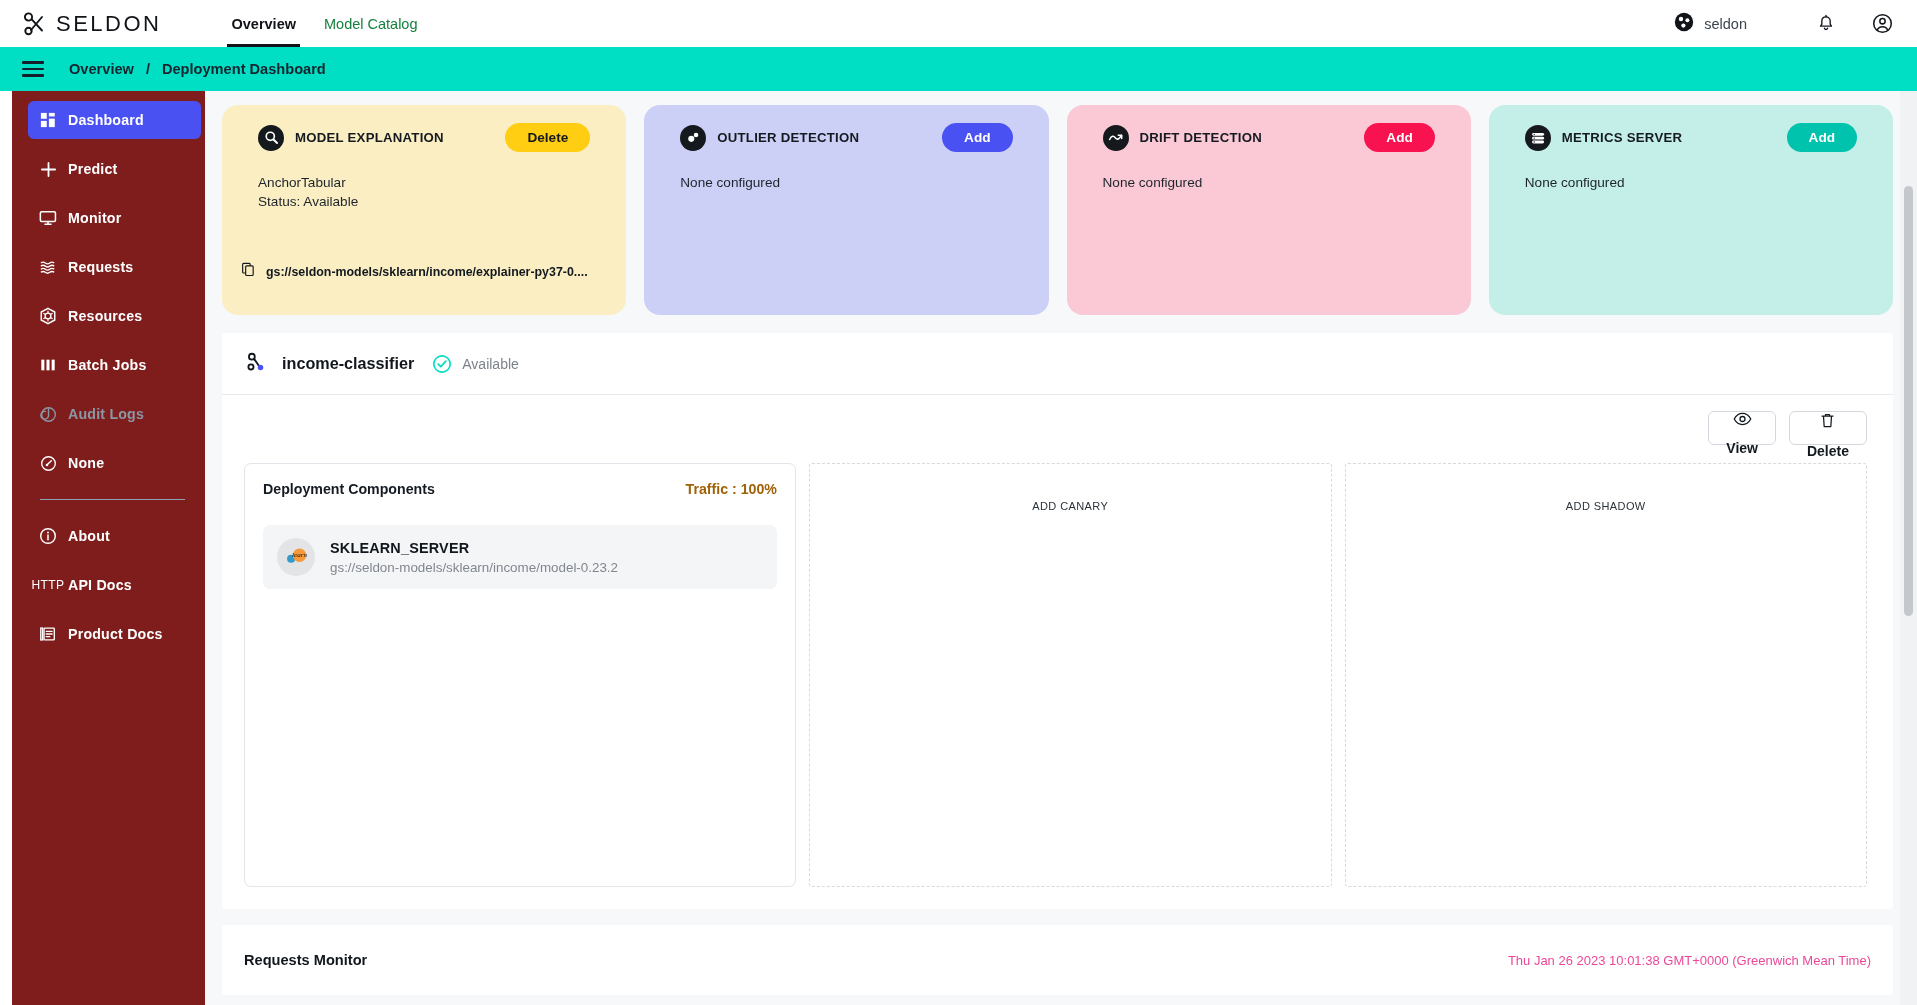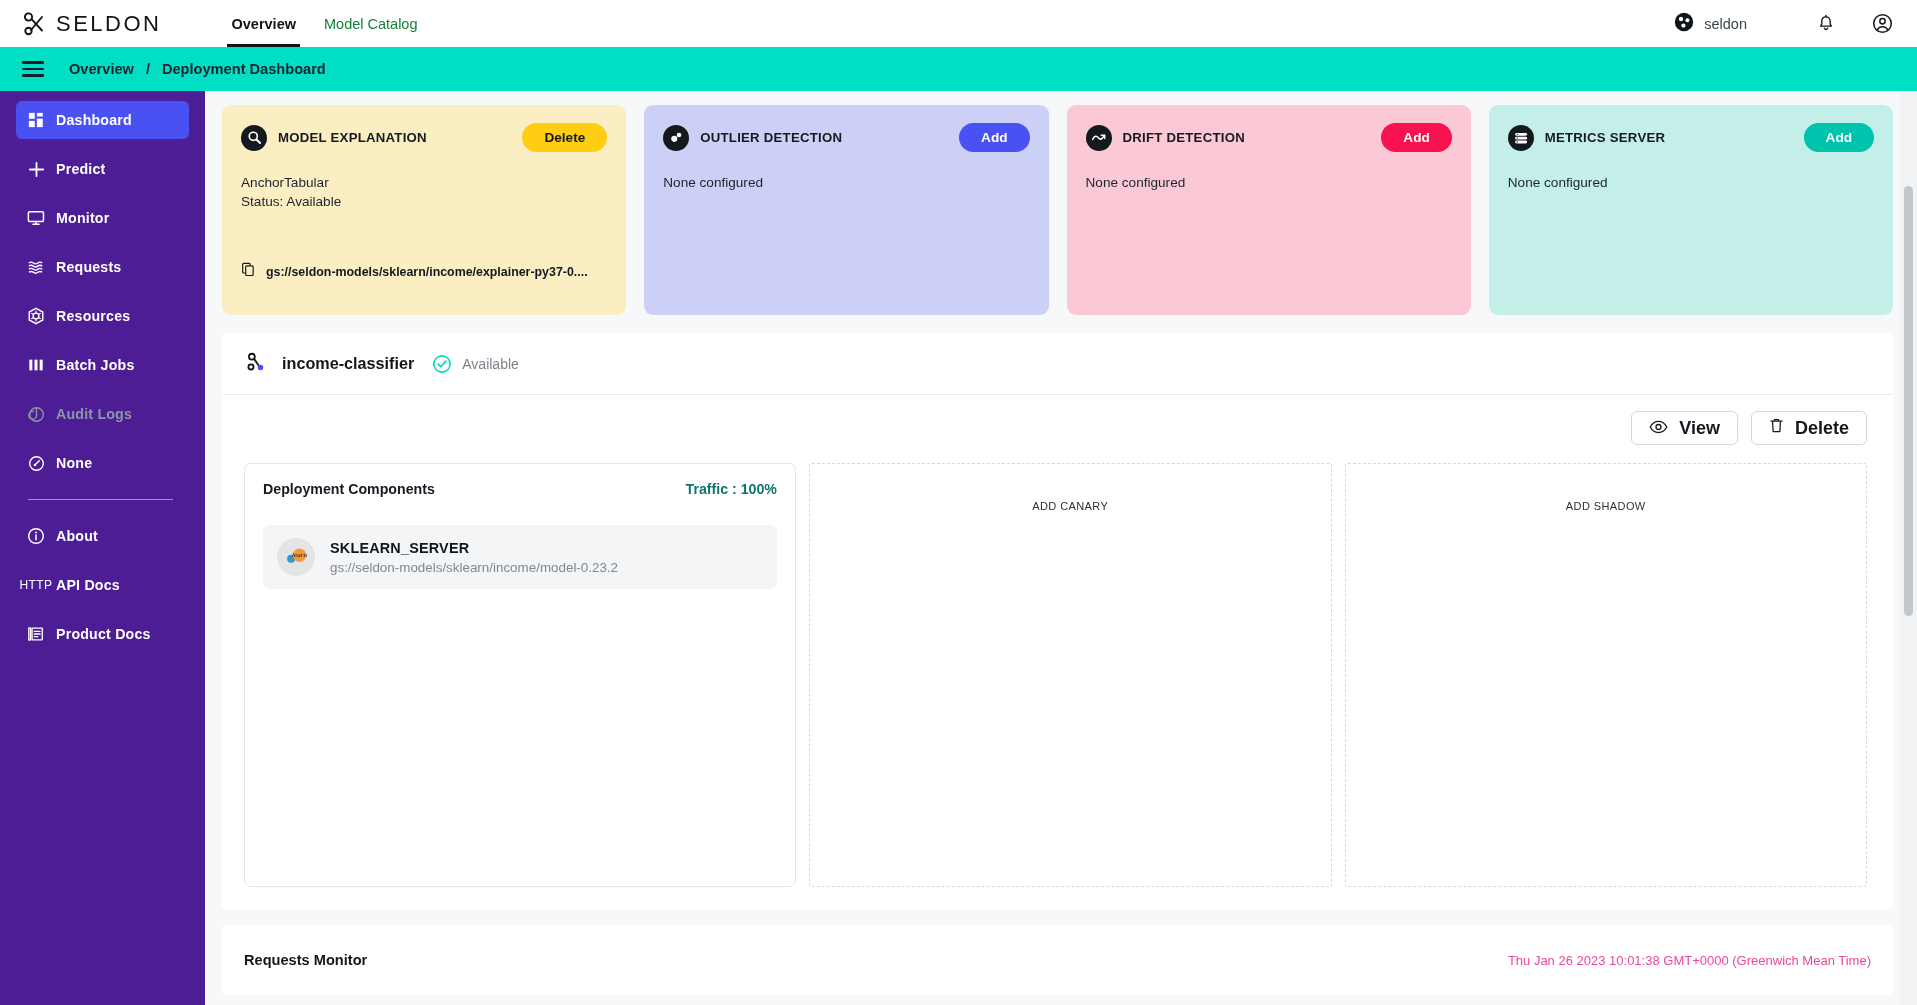--- a/index.html
+++ b/index.html
@@ -45,43 +45,43 @@
   }
   .hamburger { margin-left: 22px; width: 22px; cursor: pointer; }
   .hamburger span { display: block; height: 2.4px; background: #13202b; margin: 4px 0; border-radius: 1px; }
   .crumbs { margin-left: 25px; display: flex; align-items: center; font-size: 14.6px; font-weight: bold; }
   .crumb { color: #16242f; cursor: pointer; }
   .crumb.current { cursor: default; }
   .crumb-sep { margin: 0 12px; color: #16242f; }
 
   
   .sidebar {
-    position: absolute; top: 91px; left: 0; width: 205px; height: 914px;
-    background: #4c1d95;
+    position: absolute; top: 91px; left: 12px; width: 205px; height: 914px;
+    background: #7f1d1d;
   }
   .nav-item {
     display: flex; align-items: center; height: 38px; margin: 0 16px;
     border-radius: 6px; cursor: pointer; color: #ffffff;
   }
   .nav-item .nav-ic { width: 40px; display: flex; align-items: center; justify-content: center; }
   .nav-item .nav-lb { font-size: 14.2px; font-weight: bold; letter-spacing: .2px; }
   .nav-item.selected { background: #4a51f2; }
   .nav-item.disabled { color: #8b97a5; }
   .nav-gap { height: 10px; }
   .nav-divider { height: 1px; background: #8ea0b2; margin: 17px 16px 17px 28px; width: 145px; }
   .http-tag { font-size: 12px; font-weight: normal; letter-spacing: .4px; }
 
   
   .main {
     position: absolute; top: 91px; left: 205px; width: 1712px; height: 914px;
     background: #f6f8fa; overflow: hidden;
   }
 
   .cards-row { display: flex; gap: 18px; padding: 14px 24px 0 17px; }
-  .mcard { flex: 1; height: 210px; border-radius: 9px; padding: 18px 19px; position: relative; }
+  .mcard { flex: 1; height: 210px; border-radius: 16px; padding: 18px 36px; position: relative; }
   .mcard-head { display: flex; align-items: center; }
   .mcard-ic { width: 26px; height: 26px; border-radius: 50%; background: #15181c;
               display: flex; align-items: center; justify-content: center; flex: none; }
   .mcard-title { font-size: 13.2px; font-weight: bold; color: #151a20; margin-left: 11px; letter-spacing: .25px; }
   .mcard-btn {
     margin-left: auto; border: none; border-radius: 16px; height: 29px; padding: 0 22px;
     font-size: 13.6px; font-weight: bold; cursor: pointer; font-family: "Liberation Sans", sans-serif;
   }
   .mcard-body { margin-top: 21px; font-size: 13.6px; color: #1d242c; line-height: 1.42; }
   .mcard-foot { position: absolute; left: 19px; bottom: 34px; display: flex; align-items: center; }
@@ -102,29 +102,29 @@
   .dep-block { margin: 18px 24px 0 17px; background: #ffffff; border-radius: 4px; }
   .dep-head { display: flex; align-items: center; height: 62px; padding: 0 22px;
               border-bottom: 1px solid #e8ecef; }
   .dep-name { font-size: 16.2px; font-weight: bold; color: #12171d; margin-left: 16px; }
   .dep-status-ic { margin-left: 18px; display: flex; align-items: center; }
   .dep-status-lb { font-size: 14px; color: #7c838c; margin-left: 10px; }
 
   .dep-actions { display: flex; justify-content: flex-end; padding: 16px 26px 0 0; gap: 13px; }
   .act-btn { display: flex; align-items: center; gap: 11px; height: 34px; padding: 0 17px;
              border: 1px solid #d3d8de; background: #fff; border-radius: 6px;
-             font-size: 18px; font-weight: bold; color: #13191f; cursor: pointer;
-             font-family: "Liberation Sans", sans-serif; }
+             font-size: 14px; font-weight: bold; color: #13191f; cursor: pointer;
+             font-family: "Liberation Sans", sans-serif; flex-direction: column; }
 
   .dep-cols { display: flex; padding: 18px 26px 22px 22px; gap: 13px; }
   .comp-panel { width: 552px; height: 424px; border: 1px solid #e2e6ea; border-radius: 7px;
                 background: #fff; padding: 17px 18px; }
   .comp-head { display: flex; align-items: center; }
   .comp-title { font-size: 14.2px; font-weight: bold; color: #151b22; }
-  .comp-traffic { margin-left: auto; font-size: 14.2px; font-weight: bold; color: #0f766e; }
+  .comp-traffic { margin-left: auto; font-size: 14.2px; font-weight: bold; color: #a16207; }
   .comp-row { display: flex; align-items: center; margin-top: 28px; background: #f4f5f7;
               border-radius: 7px; padding: 11px 14px; height: 64px; }
   .comp-logo { width: 38px; height: 38px; border-radius: 50%; background: #e3e4e6;
                display: flex; align-items: center; justify-content: center; flex: none; }
   .comp-txt { margin-left: 15px; }
   .comp-name { font-size: 14.4px; font-weight: bold; color: #10161c; letter-spacing: .2px; }
   .comp-uri { font-size: 13.4px; color: #81878f; margin-top: 3px; }
 
   .slot { flex: 1; height: 424px; border: 1.6px dashed #d6dade; border-radius: 3px;
           display: flex; justify-content: center; padding-top: 36px; cursor: pointer; }

